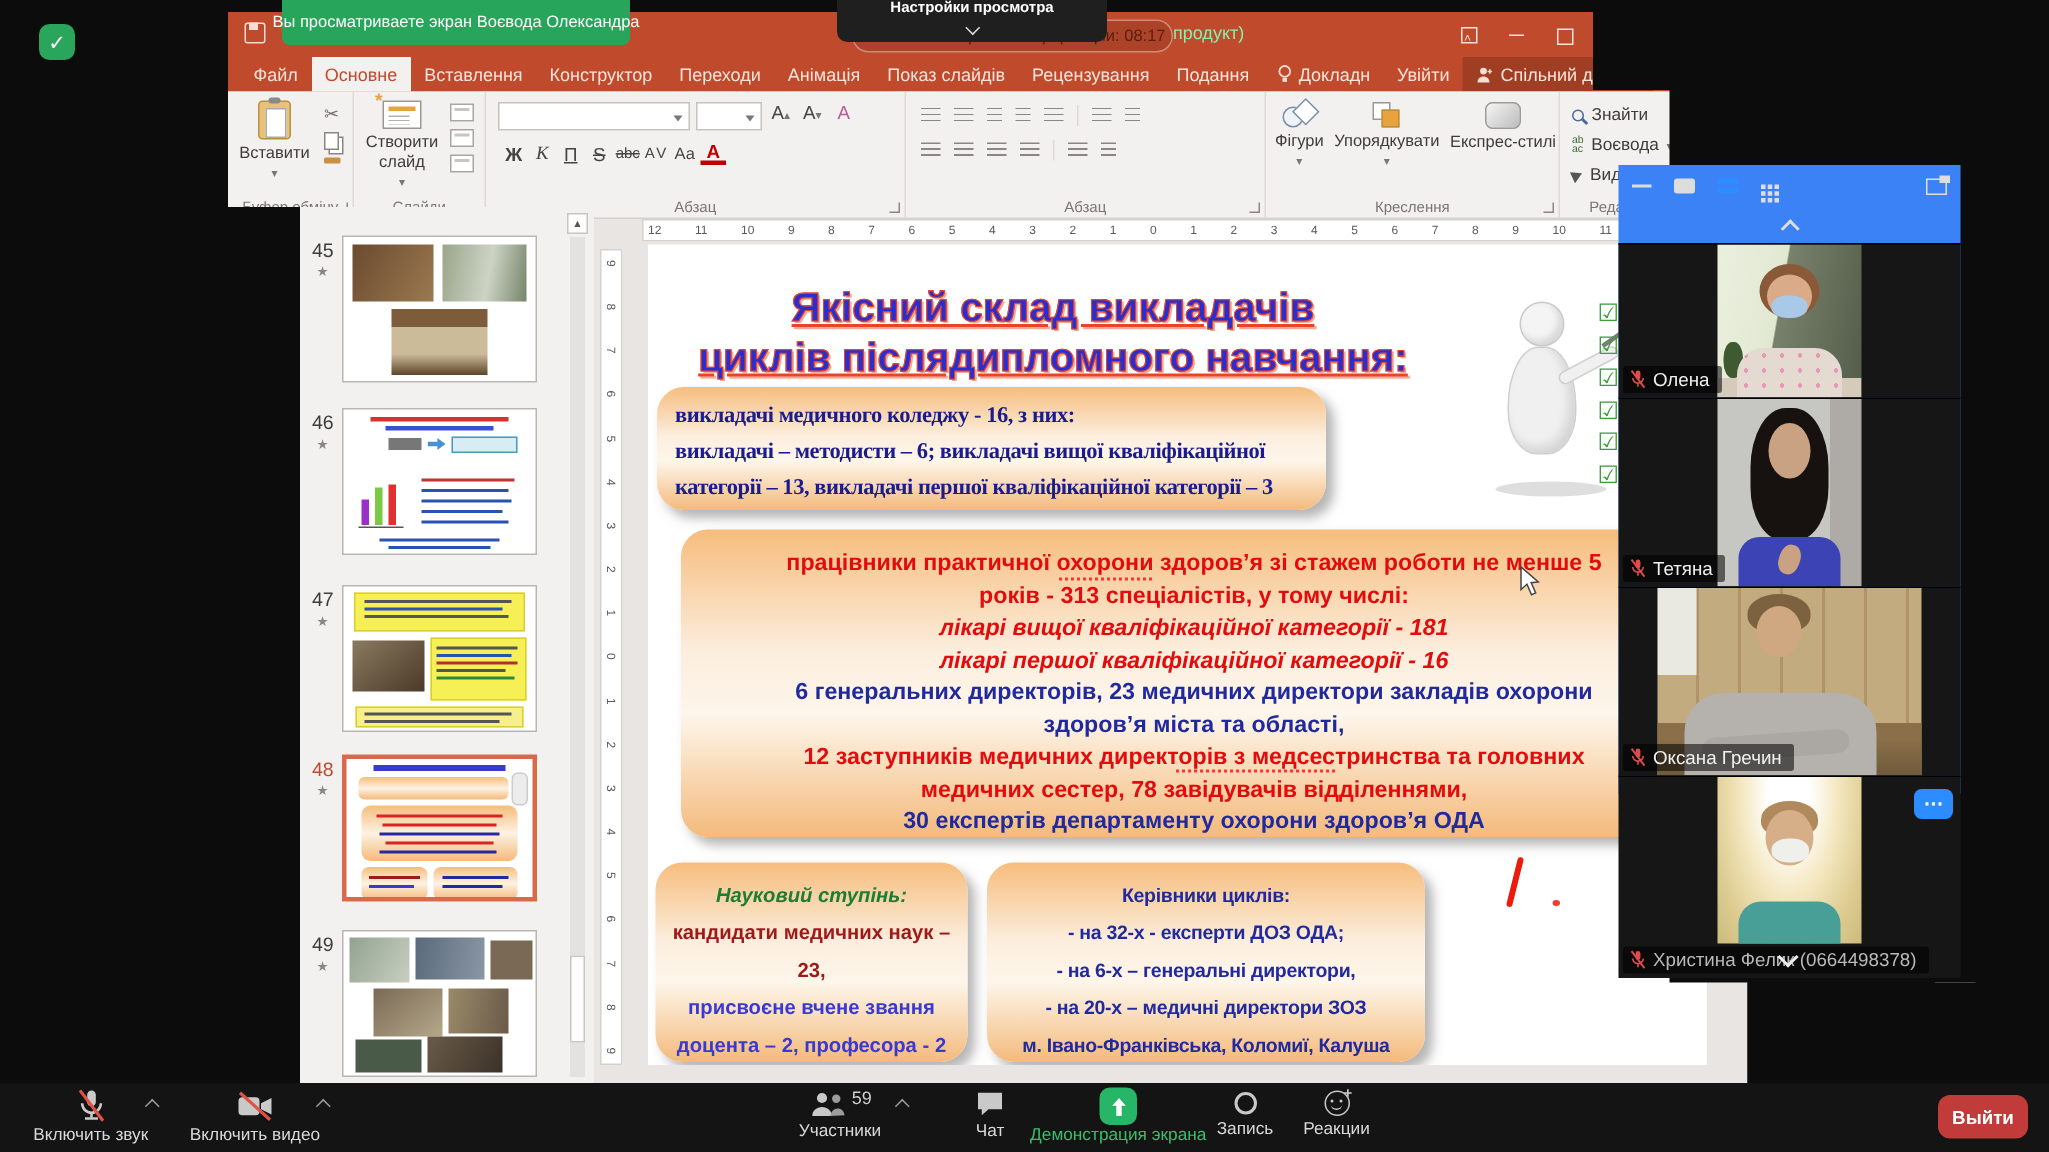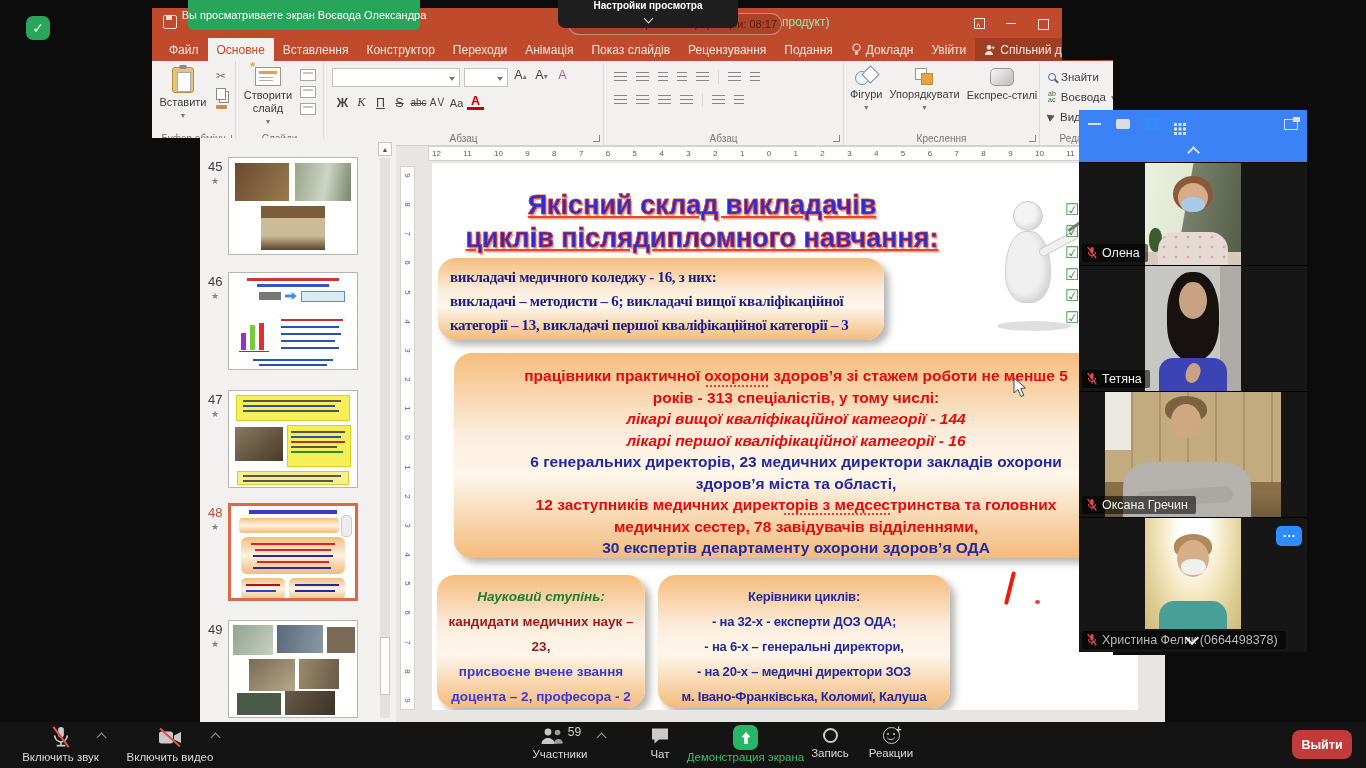--- a/index.html
+++ b/index.html
@@ -561,21 +561,21 @@
     <div class="s-box" id="box1">
         <div>викладачі медичного коледжу - 16, з них:</div>
         <div>викладачі – методисти – 6; викладачі вищої кваліфікаційної</div>
         <div>категорії – 13, викладачі першої кваліфікаційної  категорії – 3</div>
       </div>
     <div class="s-box" id="box2">
       <div class="wavy" style="left:252px;top:32px;width:62px"></div>
       <div class="wavy" style="left:330px;top:160px;width:108px"></div>
     <div class="c-red">працівники практичної охорони здоров’я зі стажем роботи не менше 5</div>
         <div class="c-red">років - 313 спеціалістів, у тому числі:</div>
-        <div class="c-red i">лікарі вищої кваліфікаційної категорії - 144</div>
+        <div class="c-red i">лікарі вищої кваліфікаційної категорії - 181</div>
         <div class="c-red i">лікарі першої кваліфікаційної категорії - 16</div>
         <div class="c-navy">6 генеральних директорів, 23 медичних директори закладів охорони</div>
         <div class="c-navy">здоров’я міста та області,</div>
         <div class="c-red">12 заступників медичних директорів з медсестринства та головних</div>
         <div class="c-red">медичних сестер, 78 завідувачів відділеннями,</div>
         <div class="c-navy">30 експертів департаменту охорони здоров’я ОДА</div>
       </div>
     <div class="s-box" id="box3">
         <div class="c-green i">Науковий ступінь:</div>
         <div class="c-dred">кандидати медичних наук –</div>

